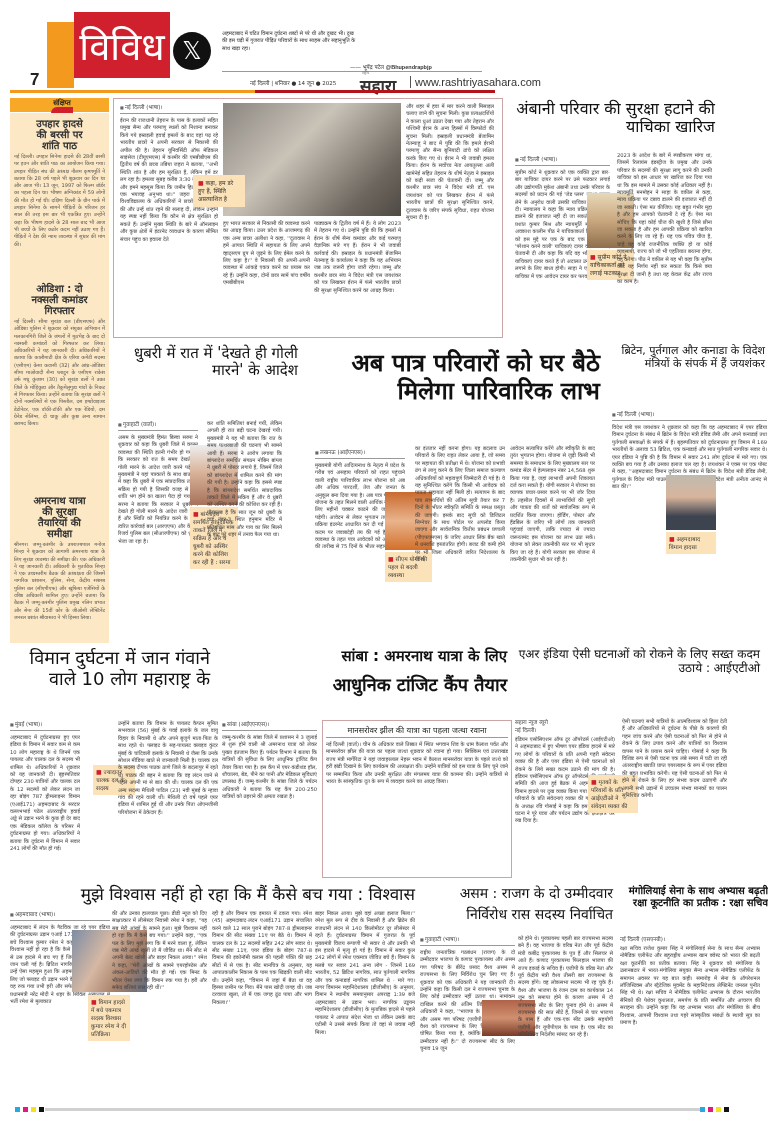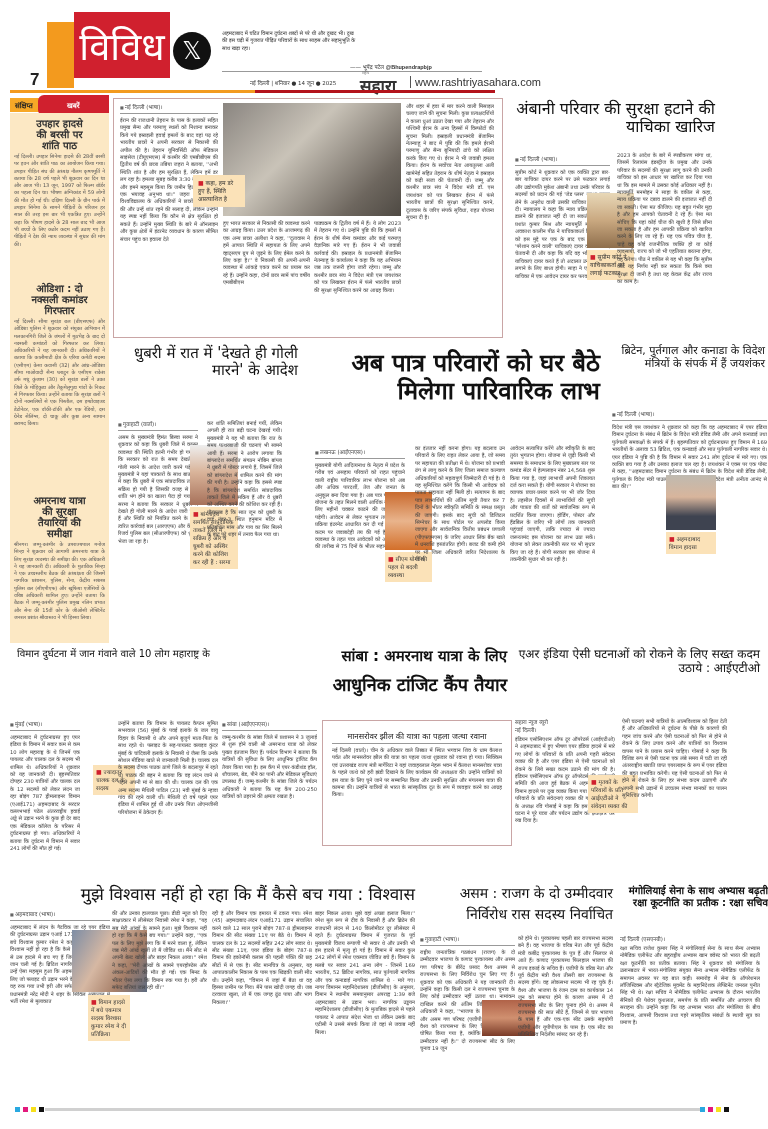--- a/index.html
+++ b/index.html
@@ -21,21 +21,21 @@
 #quote-author{left:350px;top:63px;font-size:5.5px;color:#333;}
 #quote-author b{font-family:"Liberation Sans",sans-serif;}
 #hdr-rule{left:222px;top:71px;width:260px;height:1px;background:#999;}
 #dateline-top{left:250px;top:79px;font-size:5.5px;color:#333;}
 #sahara{left:360px;top:74px;font-size:17px;font-weight:bold;color:#333;}
 #sahara-tag{left:362px;top:70px;font-size:3.5px;color:#666;}
 #url{left:410px;top:76px;font-size:11px;color:#333;font-family:"Liberation Sans",sans-serif;border-left:1px solid #555;padding-left:4px;}
 #rule-left{left:10px;top:90px;width:245px;height:3px;background:#f39a1e;}
 #rule-right{left:255px;top:90px;width:240px;height:3px;background:#b5121b;}
 
-#sb-head{left:10px;top:98px;width:99px;height:14px;background:#f7a827;display:flex;align-items:center;}
+#sb-head{left:10px;top:98px;width:99px;height:14px;background:#f7a827;display:flex;align-items:center;flex-direction:column;}
 #sb-head .a{font-size:7px;font-weight:bold;color:#222;padding-left:5px;}
 #sb-head .b{background:#d0202e;color:#fff;font-size:7px;font-weight:bold;margin-left:5px;border-radius:6px 0 0 6px;padding:6px 5px;flex:1;text-align:center;}
 #sidebar{left:10px;top:113px;width:99px;height:530px;background:#fce8c4;padding:3px 4px;}
 #sidebar h4{font-size:10px;font-weight:bold;color:#333;text-align:center;line-height:11px;margin:2px 16px;}
 #sidebar .txt{font-size:5px;line-height:7.3px;color:#555;}
 
 #iran-box{left:113px;top:98px;width:390px;height:240px;border:1px solid #c9a5a5;padding:4px 6px;}
 #iran-hl{font-size:17px;font-weight:bold;margin-bottom:6px;text-align:center;}
 
 #ambani-hl{left:515px;top:100px;width:200px;font-size:16px;}
@@ -124,36 +124,36 @@
 <div class="abs txt" style="left:510px;top:445px;width:85px;height:195px;">आवेदन सत्यापित करेंगे और स्वीकृति के बाद तुरंत भुगतान होगा। योजना से जुड़ी किसी भी समस्या के समाधान के लिए मुख्यालय स्तर पर कमांड सेंटर में हेल्पलाइन नंबर 14,568 शुरू किया गया है, जहां लाभार्थी अपनी शिकायत दर्ज करा सकते हैं। योगी सरकार ने योजना का व्यापक प्रचार-प्रसार करने पर भी जोर दिया है। तहसील दिवसों में लाभार्थियों की सूची और पात्रता की शर्तों को सार्वजनिक रूप से प्रदर्शित किया जाएगा। होर्डिंग, पोस्टर और हैंडबिल के जरिए भी लोगों तक जानकारी पहुंचाई जाएगी, ताकि ज्यादा से ज्यादा जरूरतमंद इस योजना का लाभ उठा सकें। योजना को लेकर तकनीकी स्तर पर भी सुधार किए जा रहे हैं। योगी सरकार इस योजना में तकनीकी सुधार भी कर रही है।</div>
 
 <div class="abs hl" style="left:605px;top:345px;width:160px;font-size:11px;">ब्रिटेन, पुर्तगाल और कनाडा के विदेश मंत्रियों के संपर्क में हैं जयशंकर</div>
 <div class="abs" style="left:612px;top:410px;width:155px;">
   <div class="dateline">नई दिल्ली (भाषा)।</div>
   <div class="txt" style="height:210px">विदेश मंत्री एस जयशंकर ने शुक्रवार को कहा कि वह अहमदाबाद में एयर इंडिया विमान दुर्घटना के संबंध में ब्रिटेन के विदेश मंत्री डेविड लैमी और अपने कनाडाई तथा पुर्तगाली समकक्षों के संपर्क में हैं। बृहस्पतिवार को दुर्घटनाग्रस्त हुए विमान में 169 भारतीयों के अलावा 53 ब्रिटिश, एक कनाडाई और सात पुर्तगाली नागरिक सवार थे। एयर इंडिया ने पुष्टि की है कि विमान में सवार 241 लोग दुर्घटना में मारे गए। एक व्यक्ति बच गया है और उसका इलाज चल रहा है। जयशंकर ने एक्स पर एक पोस्ट में कहा, ''अहमदाबाद विमान दुर्घटना के संबंध में ब्रिटेन के विदेश मंत्री डेविड लैमी, पुर्तगाल के विदेश मंत्री पाउलो रेंजेल और कनाडा की विदेश मंत्री अनीता आनंद से बात की।''</div>
 </div>
 <div class="abs photo" style="left:666px;top:475px;width:50px;height:55px;background:linear-gradient(#bfbab0,#d8b59c 40%,#3e4350 75%);"></div>
 <div class="abs callout" style="left:666px;top:532px;width:50px;font-size:5.8px;line-height:8px;padding:3px;">अहमदाबाद विमान हादसा</div>
 
-<div class="abs hl" style="left:10px;top:648px;width:200px;font-size:10px;">विमान दुर्घटना में जान गंवाने वाले 10 लोग महाराष्ट्र के</div>
+<div class="abs hl" style="left:10px;top:648px;width:200px;font-size:18px;">विमान दुर्घटना में जान गंवाने वाले 10 लोग महाराष्ट्र के</div>
 <div class="abs" style="left:10px;top:720px;width:70px;">
   <div class="dateline">मुंबई (भाषा)।</div>
   <div class="txt" style="height:150px">अहमदाबाद में दुर्घटनाग्रस्त हुए एयर इंडिया के विमान में सवार कम से कम 10 लोग महाराष्ट्र के थे जिनमें एक पायलट और चालक दल के सदस्य भी शामिल थे। अधिकारियों ने शुक्रवार को यह जानकारी दी। बृहस्पतिवार दोपहर 230 यात्रियों और चालक दल के 12 सदस्यों को लेकर लंदन जा रहा बोइंग 787 ड्रीमलाइनर विमान (एआई171) अहमदाबाद के सरदार वल्लभभाई पटेल अंतरराष्ट्रीय हवाई अड्डे से उड़ान भरने के कुछ ही देर बाद एक मेडिकल कॉलेज के परिसर में दुर्घटनाग्रस्त हो गया। अधिकारियों ने बताया कि दुर्घटना में विमान में सवार 241 लोगों की मौत हो गई।</div>
 </div>
 <div class="abs callout" style="left:93px;top:765px;width:42px;font-size:5.8px;line-height:8px;padding:3px;">ज्यादातर चालक दल के सदस्य</div>
 <div class="abs txt" style="left:118px;top:720px;width:100px;height:158px;">उन्होंने बताया कि विमान के पायलट कैप्टन सुमित सभरवाल (56) मुंबई के पवई इलाके के जल वायु विहार के निवासी थे और अपने बुजुर्ग माता-पिता के साथ रहते थे। फ्लाइट के सह-पायलट क्लाइव कुंदर मुंबई के चांदिवली इलाके के निवासी थे जैसा कि उनके सोशल मीडिया खाते से जानकारी मिली है। चालक दल के सदस्य दीपक पाठक ठाणे जिले के बदलापुर में रहते थे। पाठक की बहन ने बताया कि वह लंदन जाने से पहले अपनी मां से बात की थी। चालक दल की एक अन्य सदस्य मैथिली पाटिल (23) नवी मुंबई के न्हावा गांव की रहने वाली थीं। मैथिली दो वर्ष पहले एयर इंडिया में शामिल हुई थीं और उनके पिता ओएनजीसी परियोजना में ठेकेदार हैं।</div>
 
 <div class="abs hl" style="left:222px;top:648px;width:285px;font-size:15px;font-weight:bold;">सांबा : अमरनाथ यात्रा के लिए</div>
 <div class="abs hl" style="left:222px;top:675px;width:285px;font-size:18px;font-weight:bold;">आधुनिक टांजिट कैंप तैयार</div>
 <div class="abs" style="left:222px;top:720px;width:95px;">
   <div class="dateline">सांबा (आईएएनएस)।</div>
   <div class="txt" style="height:150px">जम्मू-कश्मीर के सांबा जिले में प्रशासन ने 3 जुलाई से शुरू होने वाली श्री अमरनाथ यात्रा को लेकर पुख्ता इंतजाम किए हैं। पर्यटन विभाग ने बताया कि यात्रियों की सुविधा के लिए आधुनिक ट्रांजिट कैंप तैयार किया गया है। इस कैंप में एयर-कंडीशंड हॉल, शौचालय, बेड, पीने का पानी और मेडिकल सुविधाएं उपलब्ध हैं। जम्मू-कश्मीर के सांबा जिले के पर्यटन अधिकारी ने बताया कि यह कैंप 200-250 यात्रियों को ठहराने की क्षमता रखता है।</div>
 </div>
 
-<div class="abs" style="left:322px;top:720px;width:190px;height:126px;border:1px solid #c9a5a5;padding:9px;">
+<div class="abs" style="left:322px;top:720px;width:190px;height:158px;border:1px solid #c9a5a5;padding:3px;">
   <div style="font-size:8px;color:#222;text-align:center;border-bottom:1px solid #999;padding-bottom:2px;margin-bottom:3px;">मानसरोवर झील की यात्रा का पहला जत्था रवाना</div>
   <div class="txt" style="height:132px">नई दिल्ली (वार्ता)। चीन के अधिकार वाले तिब्बत में स्थित भगवान शिव के धाम कैलाश पर्वत और मानसरोवर झील की यात्रा का पहला जत्था शुक्रवार को रवाना हो गया। सिक्किम एवं उत्तराखंड राज्य मंत्री मार्गेरिटा ने यहां जवाहरलाल नेहरू भवन में कैलाश मानसरोवर यात्रा के पहले जत्थे को हरी झंडी दिखाने के लिए कार्यक्रम की अध्यक्षता की। उन्होंने यात्रियों को इस यात्रा के लिए चुने जाने पर सम्मानित किया और उनकी सुरक्षित और मंगलमय यात्रा की कामना की। उन्होंने यात्रियों से भारत के सांस्कृतिक दूत के रूप में व्यवहार करने का आग्रह किया।</div>
 </div>
 
 <div class="abs hl" style="left:515px;top:648px;width:245px;font-size:12px;">एअर इंडिया ऐसी घटनाओं को रोकने के लिए सख्त कदम उठाये : आईएटीओ</div>
 <div class="abs" style="left:515px;top:718px;width:100px;">
   <div style="font-size:5.5px;color:#444;">सहारा न्यूज ब्यूरो</div>
   <div style="font-size:5.5px;color:#444;margin-bottom:2px;">नई दिल्ली।</div>
   <div class="txt" style="height:140px">इंडियन एसोसिएशन ऑफ टूर ऑपरेटर्स (आईएटीओ) ने अहमदाबाद में हुए भीषण एयर इंडिया हादसे में मारे गए लोगों के परिवारों के प्रति अपनी गहरी संवेदना व्यक्त की है और एयर इंडिया से ऐसी घटनाओं को रोकने के लिये सख्त कदम उठाने की मांग की है। इंडियन एसोसिएशन ऑफ टूर ऑपरेटर्स की कार्यकारी समिति की आज हुई बैठक में अहमदाबाद में हुए विमान हादसे पर दुख व्यक्त किया गया तथा मृतकों के परिवारों के प्रति संवेदनाएं व्यक्त की गईं। आईएटीओ के अध्यक्ष रवि गोसाईं ने कहा कि इस हृदय विदारक घटना ने पूरे यात्रा और पर्यटन उद्योग को झकझोर कर रख दिया है।</div>
 </div>

